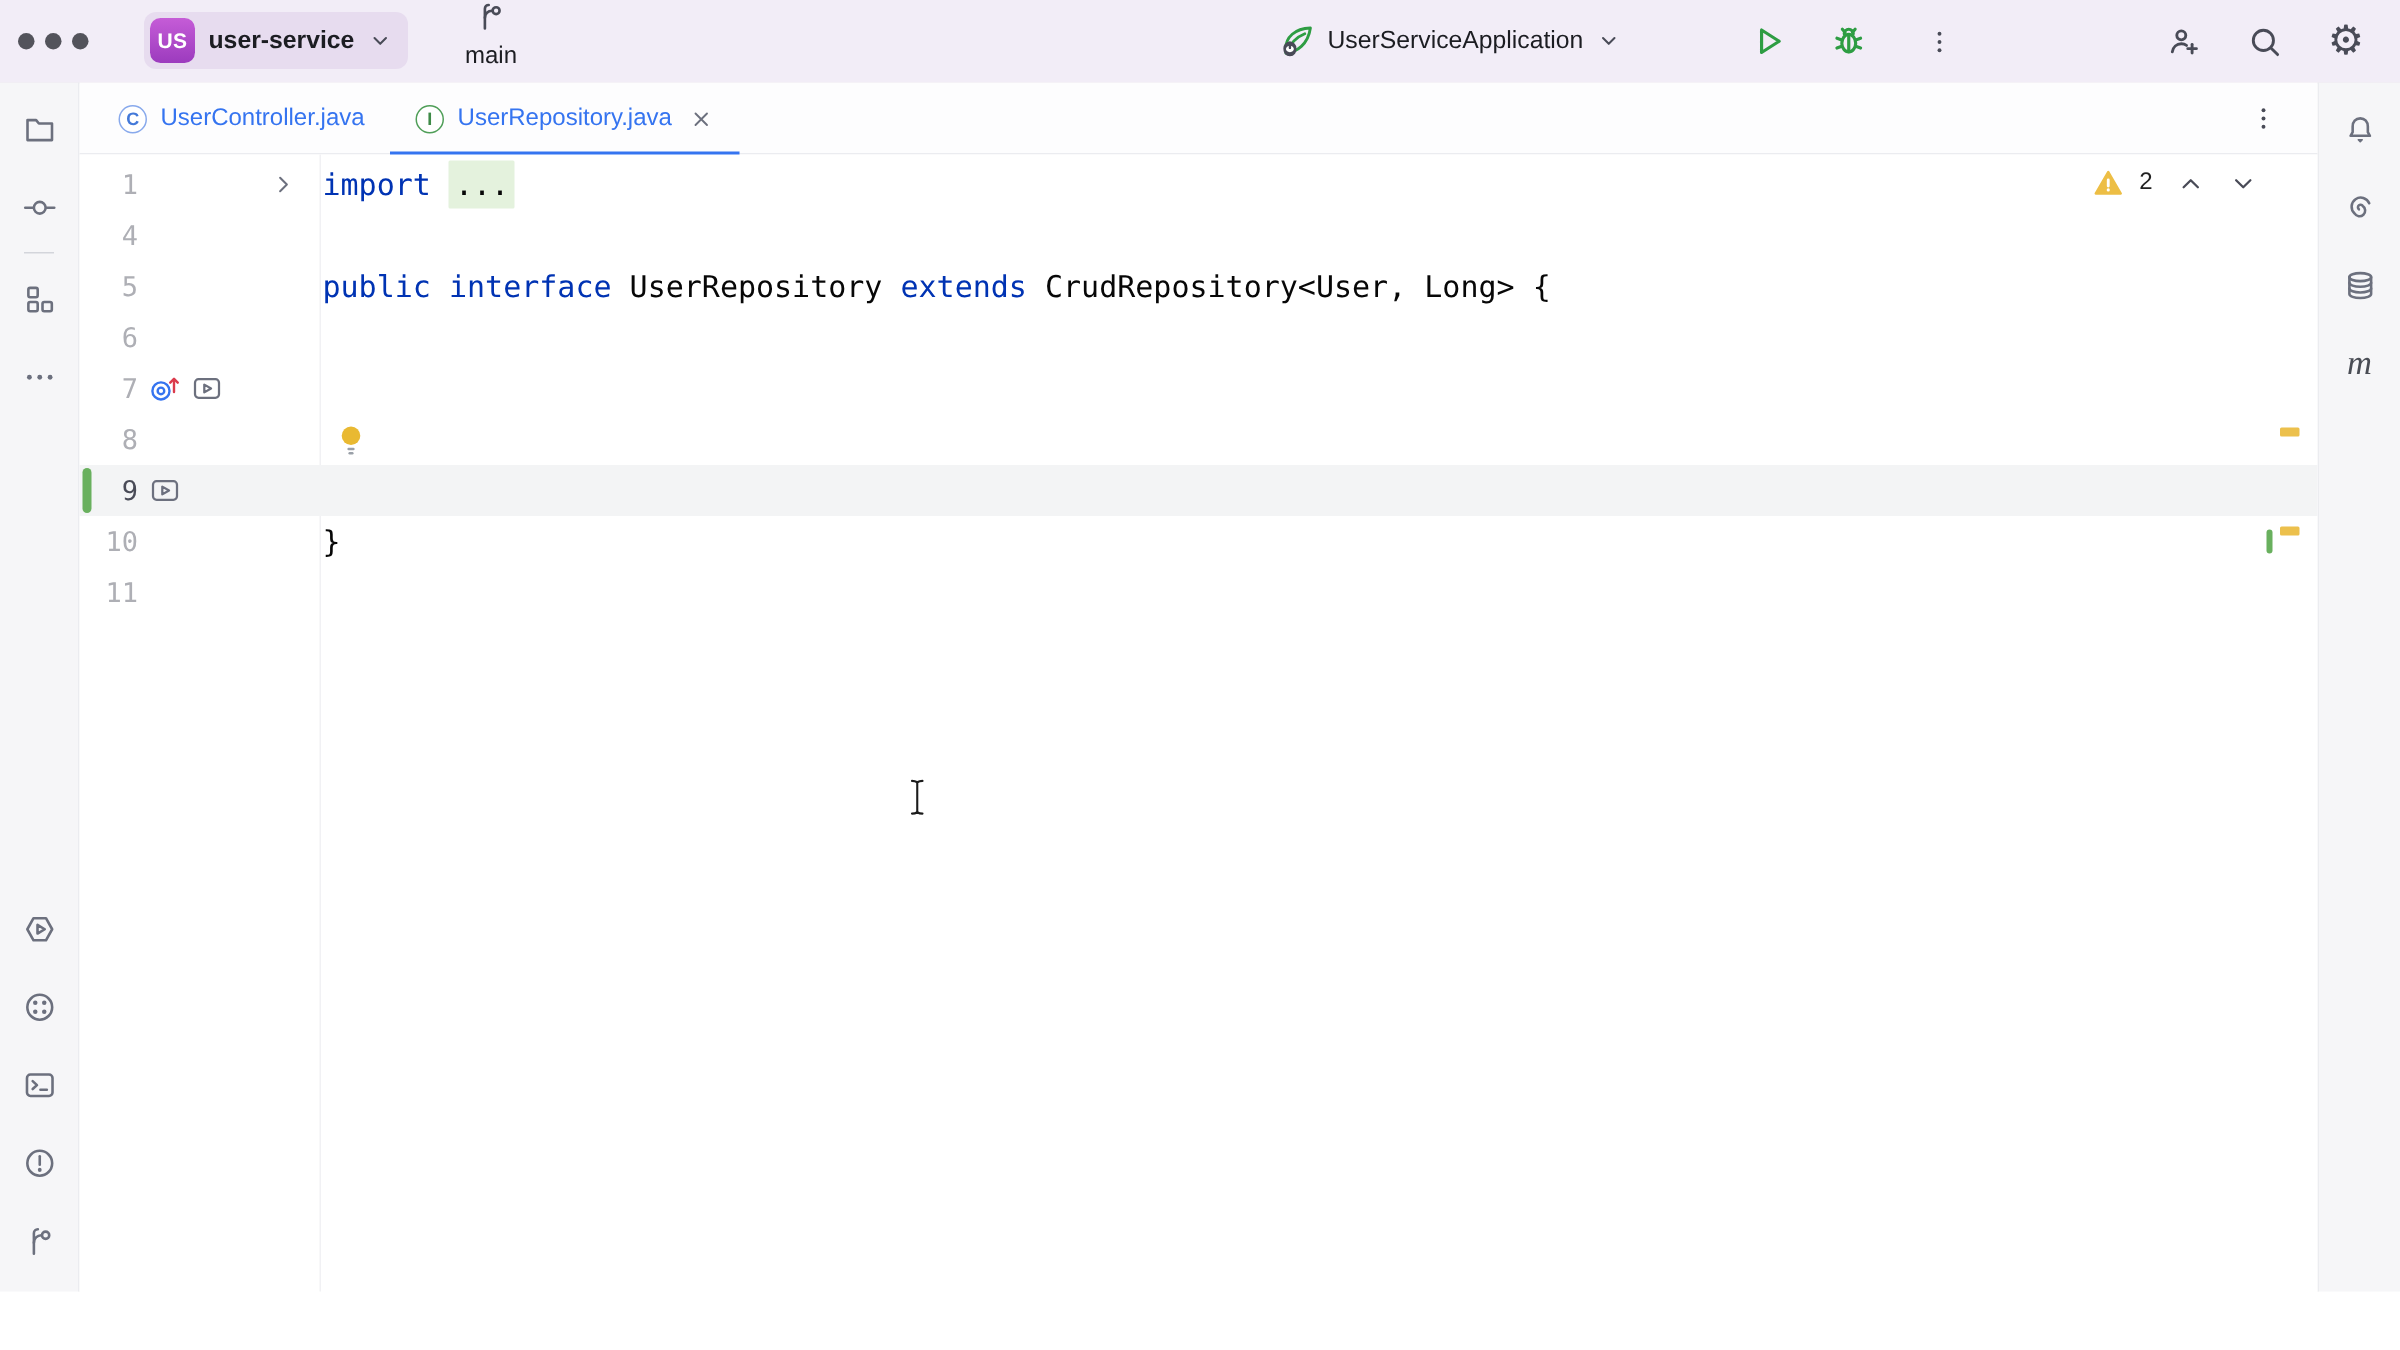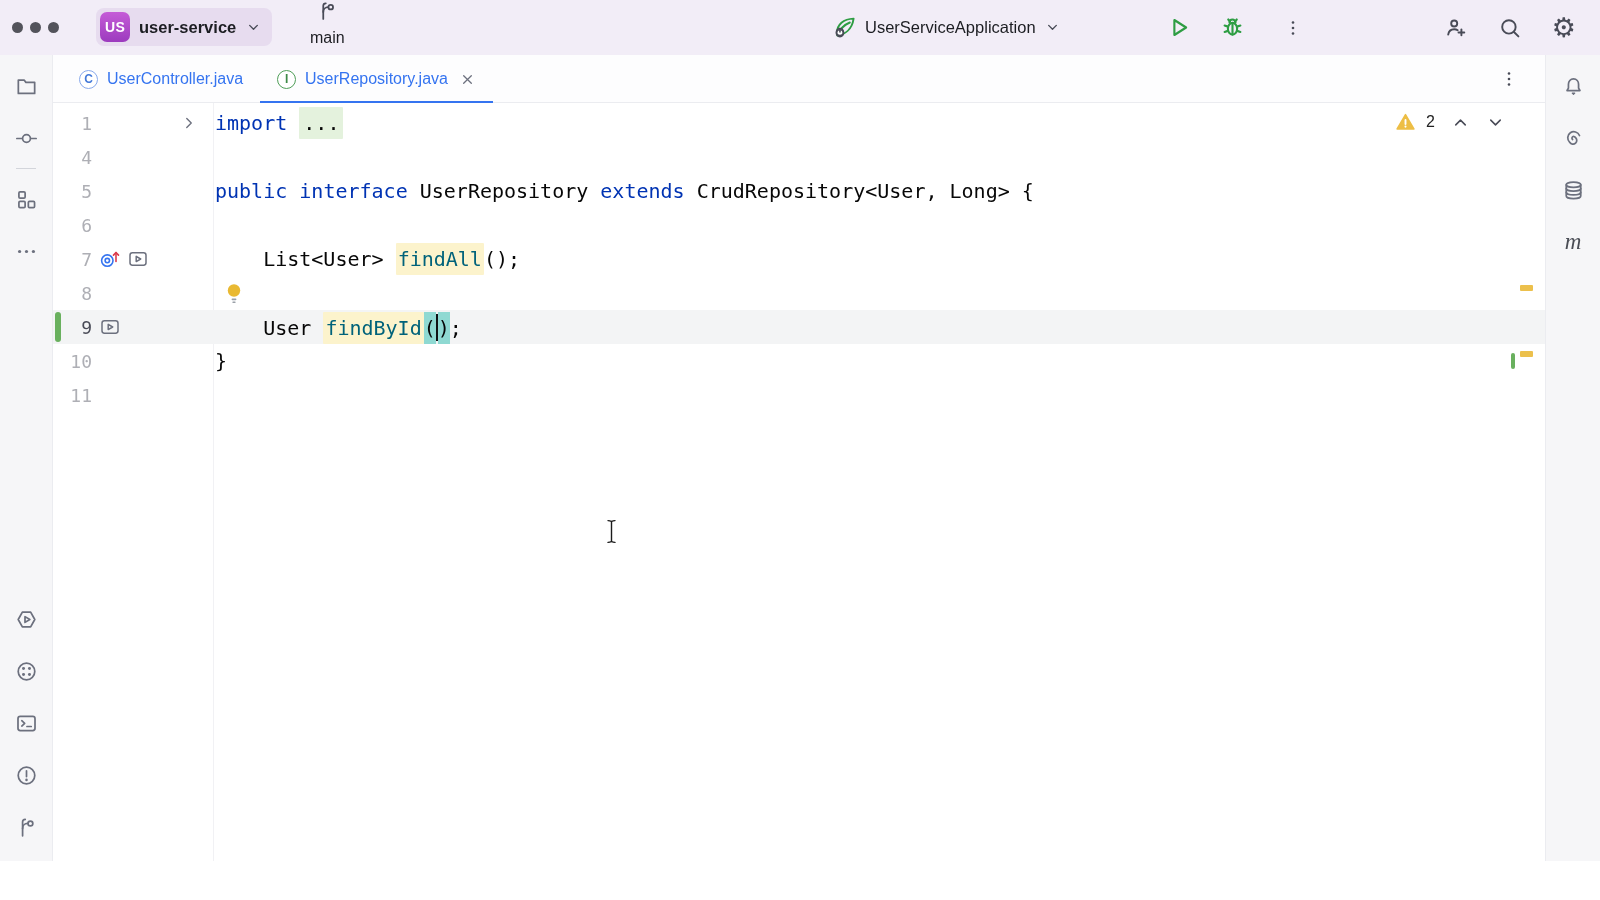--- a/index.html
+++ b/index.html
@@ -13,21 +13,21 @@
   .titlebar{position:absolute;left:0;top:0;width:1600px;height:55px;background:#F2EDF7;border-bottom:1px solid #E6E1EB;padding-left:20px;}
   .win-dots{position:absolute;left:12px;top:22px;display:flex;gap:7px;}
   .win-dot{width:11px;height:11px;border-radius:50%;background:#53535B;}
   .project-pill{position:absolute;left:96px;top:8px;height:38px;display:flex;align-items:center;gap:9px;
       padding:0 10px 0 4px;border-radius:8px;background:rgba(125,58,170,0.09);cursor:default;}
   .us-badge{width:30px;height:30px;border-radius:7px;background:linear-gradient(180deg,#C55CD7,#9C3BBE);
       color:#fff;font-size:14px;font-weight:bold;display:flex;align-items:center;justify-content:center;letter-spacing:.3px;}
   .project-name{font-size:16.5px;font-weight:600;color:#1C1D22;}
   .branch-widget{position:absolute;left:310px;top:0;height:55px;display:flex;align-items:center;gap:7px;flex-direction:column;}
   .branch-name{font-size:16px;color:#1C1D22;}
-  .run-config{position:absolute;left:832px;top:0;height:55px;display:flex;align-items:center;gap:8px;}
+  .run-config{position:absolute;left:852px;top:0;height:55px;display:flex;align-items:center;gap:8px;}
   .run-name{font-size:16.5px;color:#1C1D22;}
   .tb-btn{position:absolute;top:0;height:55px;display:flex;align-items:center;}
   .tb-right{position:absolute;right:44px;top:0;height:55px;display:flex;align-items:center;gap:30px;}
 
   
   .left-stripe{position:absolute;left:0;top:55px;width:53px;height:806px;background:#F6F6F8;border-right:1px solid #EBECF0;
       display:flex;flex-direction:column;align-items:center;padding-top:13px;box-sizing:border-box;}
   .right-stripe{position:absolute;left:1545px;top:55px;width:55px;height:806px;background:#F6F6F8;border-left:1px solid #EBECF0;
       display:flex;flex-direction:column;align-items:center;padding-top:13px;box-sizing:border-box;}
   .stripe-spacer{flex:1;}
@@ -375,21 +375,20 @@
               </svg>
             </span>
             <span class="ic">
               <svg width="22" height="22" viewBox="0 0 22 22" fill="none" stroke="#6C707E" stroke-width="1.5" stroke-linecap="round" stroke-linejoin="round">
                 <rect x="3" y="4.8" width="16" height="12.4" rx="2.4"></rect>
                 <path d="M9.2 8.4v5.2l4.5-2.6z"></path>
               </svg>
             </span>
           </span>
           <span class="g-fold"></span>
-          <span class="code"><span class="tk-pl">    List&lt;User&gt; </span><span class="tk-decl">findAll</span><span class="tk-pl">();</span></span>
         </div>
         <div class="crow">
           <span class="g-num">8</span>
           <span class="g-icons"></span>
           <span class="g-fold"></span>
           <span class="code"></span>
           <span class="ic bulb">
             <svg width="22" height="26" viewBox="0 0 22 26">
               <circle cx="11" cy="9.5" r="6.2" fill="#E9B932"></circle>
               <rect x="8.6" y="17.5" width="4.8" height="1.7" rx="0.8" fill="#9AA0A8"></rect>
@@ -402,21 +401,20 @@
           <span class="g-num">9</span>
           <span class="g-icons">
             <span class="ic">
               <svg width="22" height="22" viewBox="0 0 22 22" fill="none" stroke="#6C707E" stroke-width="1.5" stroke-linecap="round" stroke-linejoin="round">
                 <rect x="3" y="4.8" width="16" height="12.4" rx="2.4"></rect>
                 <path d="M9.2 8.4v5.2l4.5-2.6z"></path>
               </svg>
             </span>
           </span>
           <span class="g-fold"></span>
-          <span class="code"><span class="tk-pl">    User </span><span class="tk-decl">findById</span><span class="tk-brace">(</span><span class="tk-caret"></span><span class="tk-brace">)</span><span class="tk-pl">;</span></span>
         </div>
         <div class="crow">
           <span class="g-num">10</span>
           <span class="g-icons"></span>
           <span class="g-fold"></span>
           <span class="code"><span class="tk-pl">}</span></span>
         </div>
         <div class="crow">
           <span class="g-num">11</span>
           <span class="g-icons"></span>

